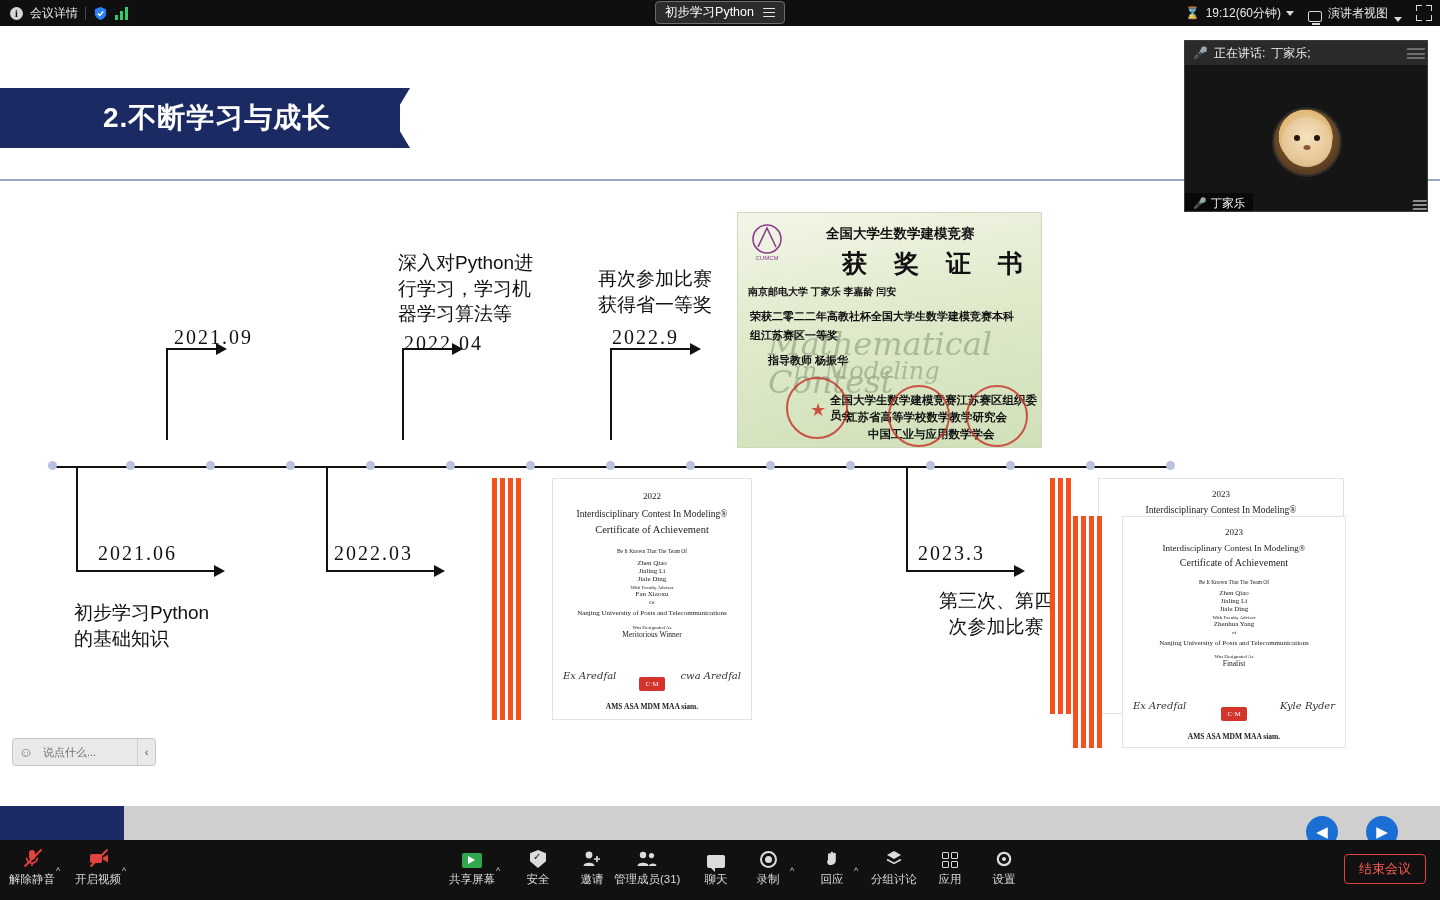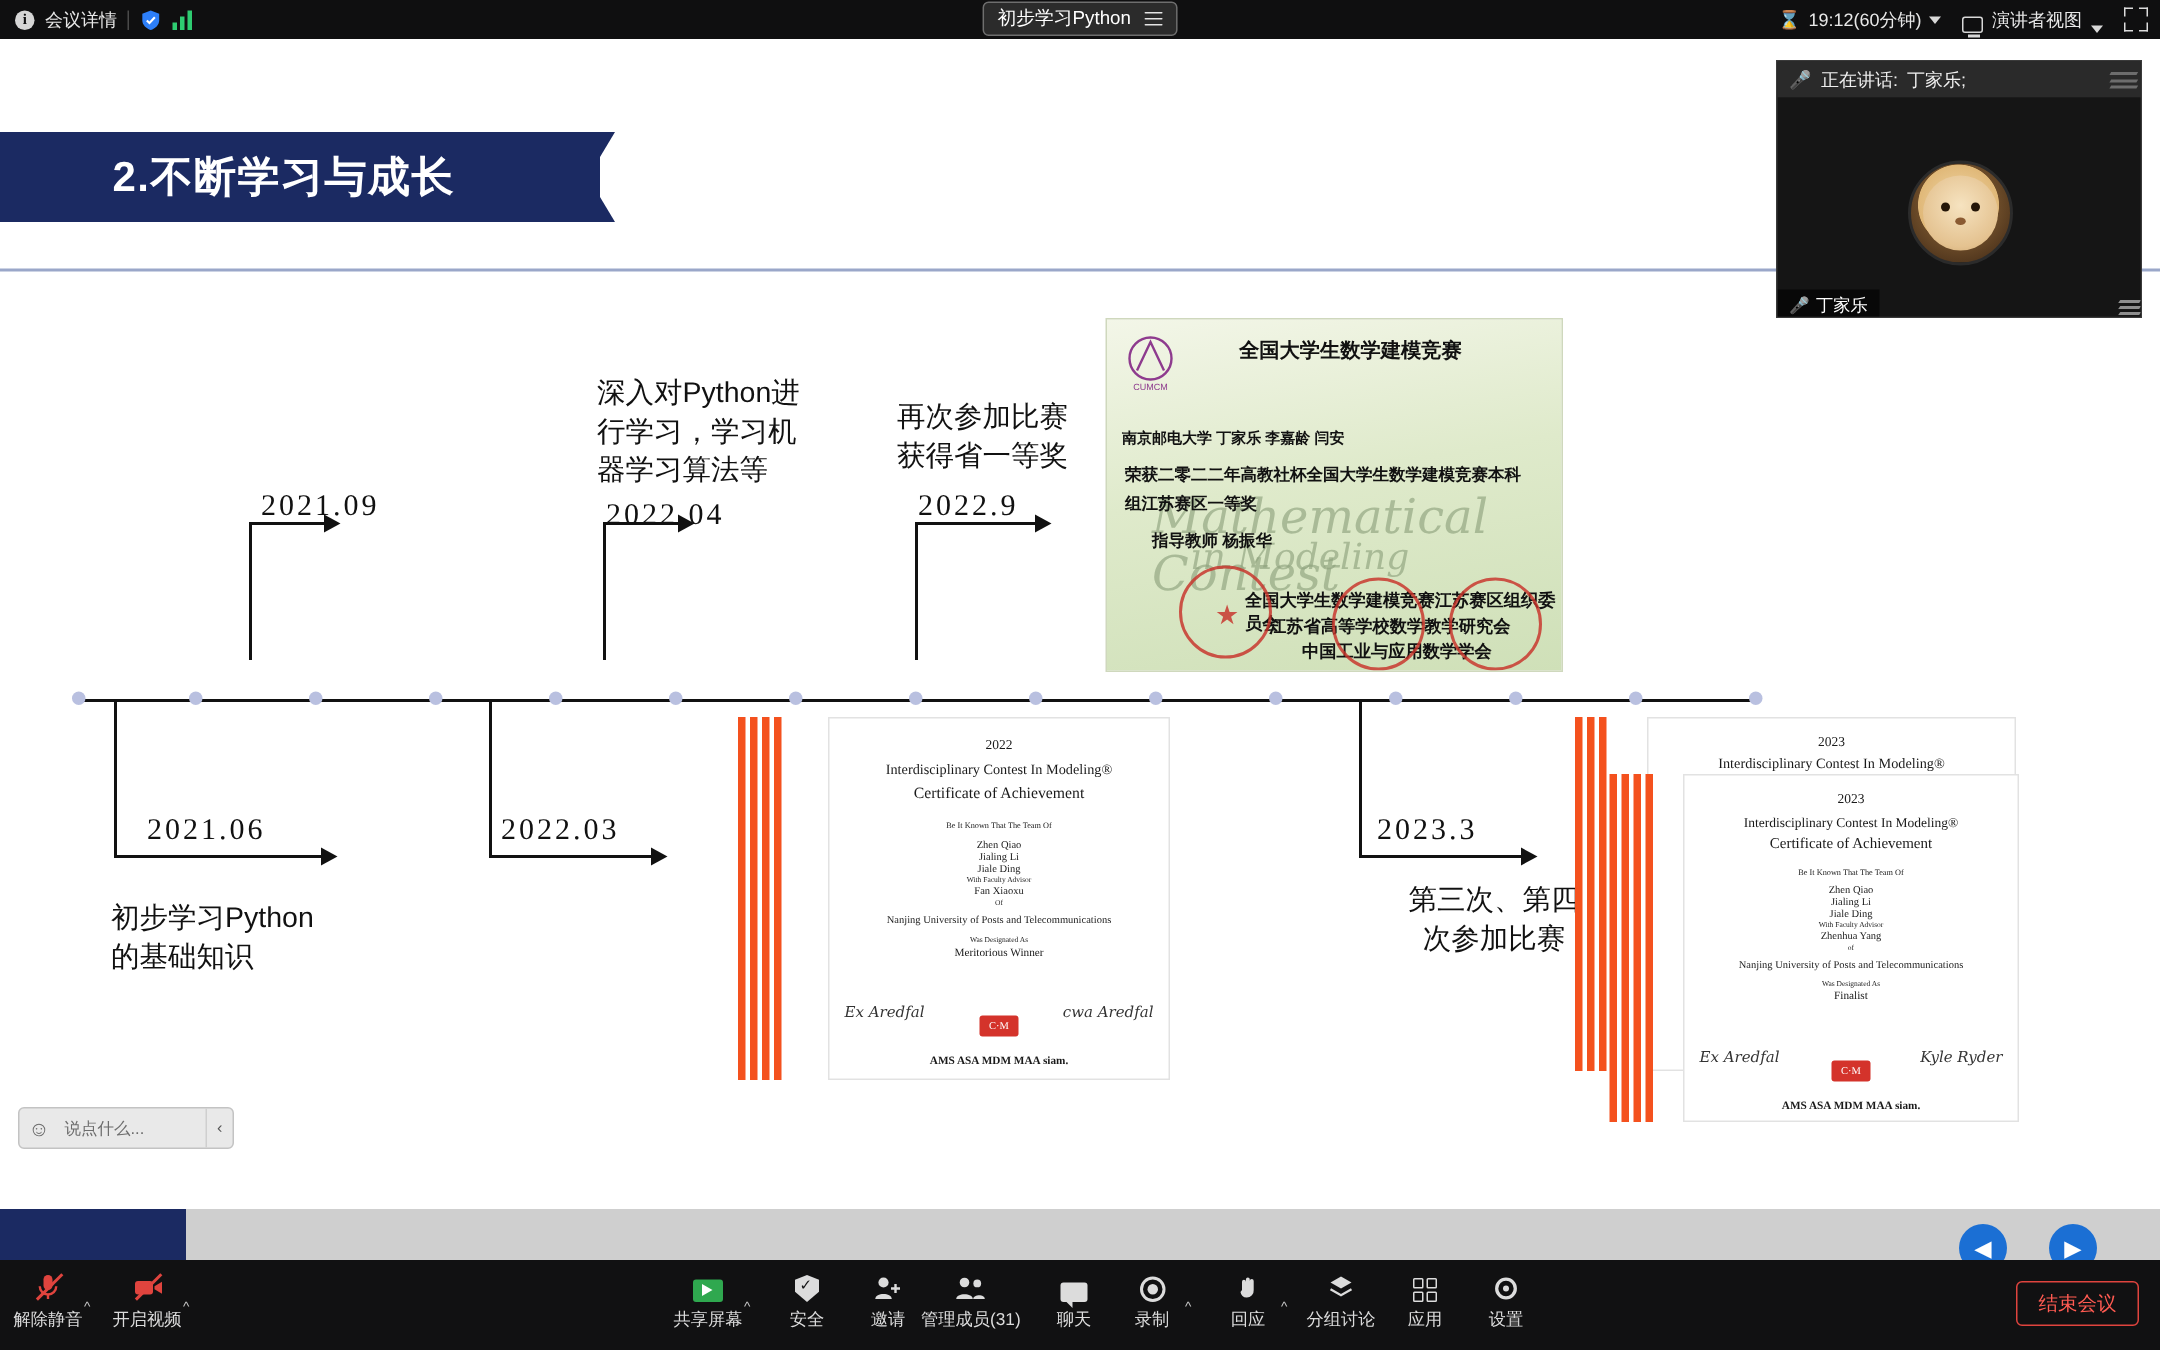--- a/index.html
+++ b/index.html
@@ -57,21 +57,21 @@
   
   .stage { position: absolute; left: 0; top: 26px; width: 1440px; height: 814px; background: #fff; overflow: hidden; }
 
   .slide { position: absolute; left: 0; top: 0; width: 1440px; height: 814px; background: #fff; }
 
   .title-banner {
     position: absolute; left: 0; top: 62px; width: 400px; height: 60px;
     background: #1b2a62; color: #fff;
     display: flex; align-items: center;
   }
-  .title-banner .tb-text { padding-left: 75px; font-size: 28px; font-weight: bold; letter-spacing: 1px; }
+  .title-banner .tb-text { padding-left: 103px; font-size: 28px; font-weight: bold; letter-spacing: 1px; }
   .banner-tail { position: absolute; left: 392px; top: 62px; width: 0; height: 0;
     border-top: 30px solid #1b2a62; border-bottom: 30px solid #1b2a62; border-right: 18px solid transparent; }
   .title-rule { position: absolute; left: 0; top: 153px; width: 1440px; height: 2px; background: #9aa7c9; }
 
   .logo-badge {
     position: absolute; right: 148px; top: 78px; width: 62px; height: 72px;
     background: #fff;
   }
   .logo-badge .shield {
     width: 62px; height: 72px; background: #1b3a8c;
@@ -358,20 +358,21 @@
 
       <div class="cert-green">
         <div class="cuemcm-logo">
           <svg width="42" height="42" viewBox="0 0 42 42">
               <circle cx="21" cy="18" r="14" fill="none" stroke="#8e3b8e" stroke-width="1.6"></circle>
               <path d="M12 26 L21 7 L30 26" fill="none" stroke="#8e3b8e" stroke-width="1.6"></path>
               <text x="21" y="39" font-size="6" fill="#8e3b8e" text-anchor="middle" font-family="Liberation Sans">CUMCM</text>
             </svg>
         </div>
         <div class="cg-title">全国大学生数学建模竞赛</div>
+        <div class="cg-big">获 奖 证 书</div>
         <div class="cg-script">Mathematical  Contest</div>
         <div class="cg-script2">in Modeling</div>
         <div class="cg-l1">南京邮电大学  丁家乐 李嘉龄 闫安</div>
         <div class="cg-l2">荣获二零二二年高教社杯全国大学生数学建模竞赛本科</div>
         <div class="cg-l3">组江苏赛区一等奖</div>
         <div class="cg-l4">指导教师 杨振华</div>
         <div class="cg-o1">全国大学生数学建模竞赛江苏赛区组织委员会</div>
         <div class="cg-o2">江苏省高等学校数学教学研究会</div>
         <div class="cg-o3">中国工业与应用数学学会</div>
         <div class="stamp s1">
@@ -380,21 +381,21 @@
         <div class="stamp s2"></div>
         <div class="stamp s3"></div>
       </div>
 
       <div class="orange-bars" style="left:492px; top:452px; height:242px;">
           <i style="height:242px"></i>
           <i style="height:242px"></i>
           <i style="height:242px"></i>
           <i style="height:242px"></i>
         </div>
-      <div class="cert-white" style="left:552px; top:452px; width:228px; height:242px;">
+      <div class="cert-white" style="left:552px; top:452px; width:200px; height:242px;">
         <div class="cw-c" style="margin-top:12px; font-size:9px;">2022</div>
         <div class="cw-c" style="margin-top:8px; font-size:9.5px;">Interdisciplinary Contest In Modeling®</div>
         <div class="cw-c" style="margin-top:5px; font-size:10.5px;">Certificate of Achievement</div>
         <div class="cw-c" style="margin-top:13px; font-size:5.5px;">Be It Known That The Team Of</div>
         <div class="cw-c" style="margin-top:5px; font-size:7px;">Zhen Qiao</div>
         <div class="cw-c" style="font-size:7px;">Jialing Li</div>
         <div class="cw-c" style="font-size:7px;">Jiale Ding</div>
         <div class="cw-c" style="margin-top:2px; font-size:5px;">With Faculty Advisor</div>
         <div class="cw-c" style="font-size:7px;">Fan Xiaoxu</div>
         <div class="cw-c" style="margin-top:2px; font-size:5px;">Of</div>

